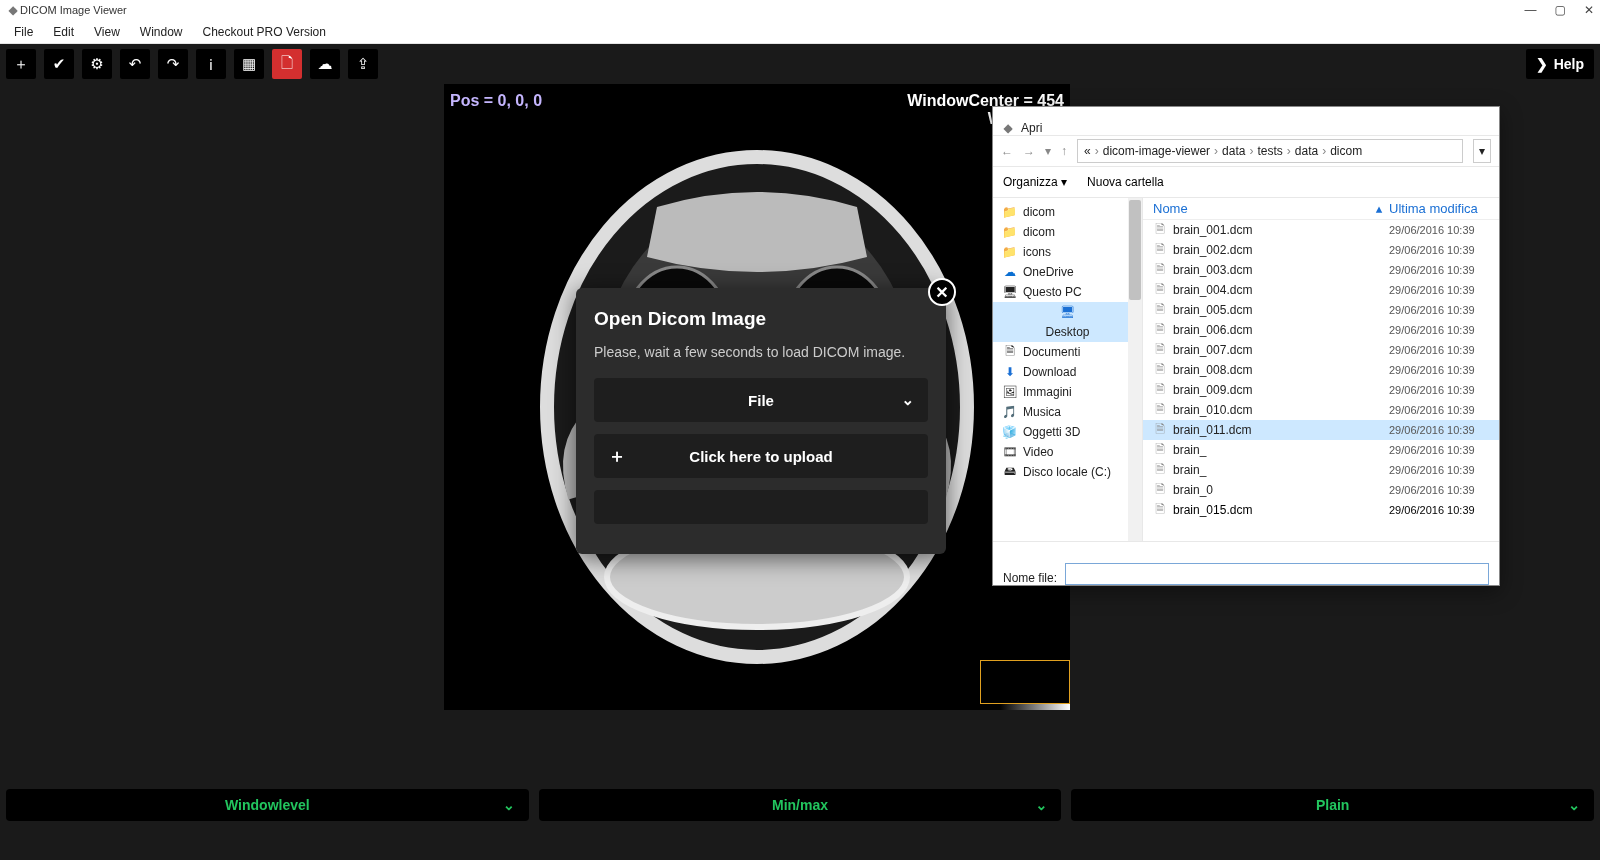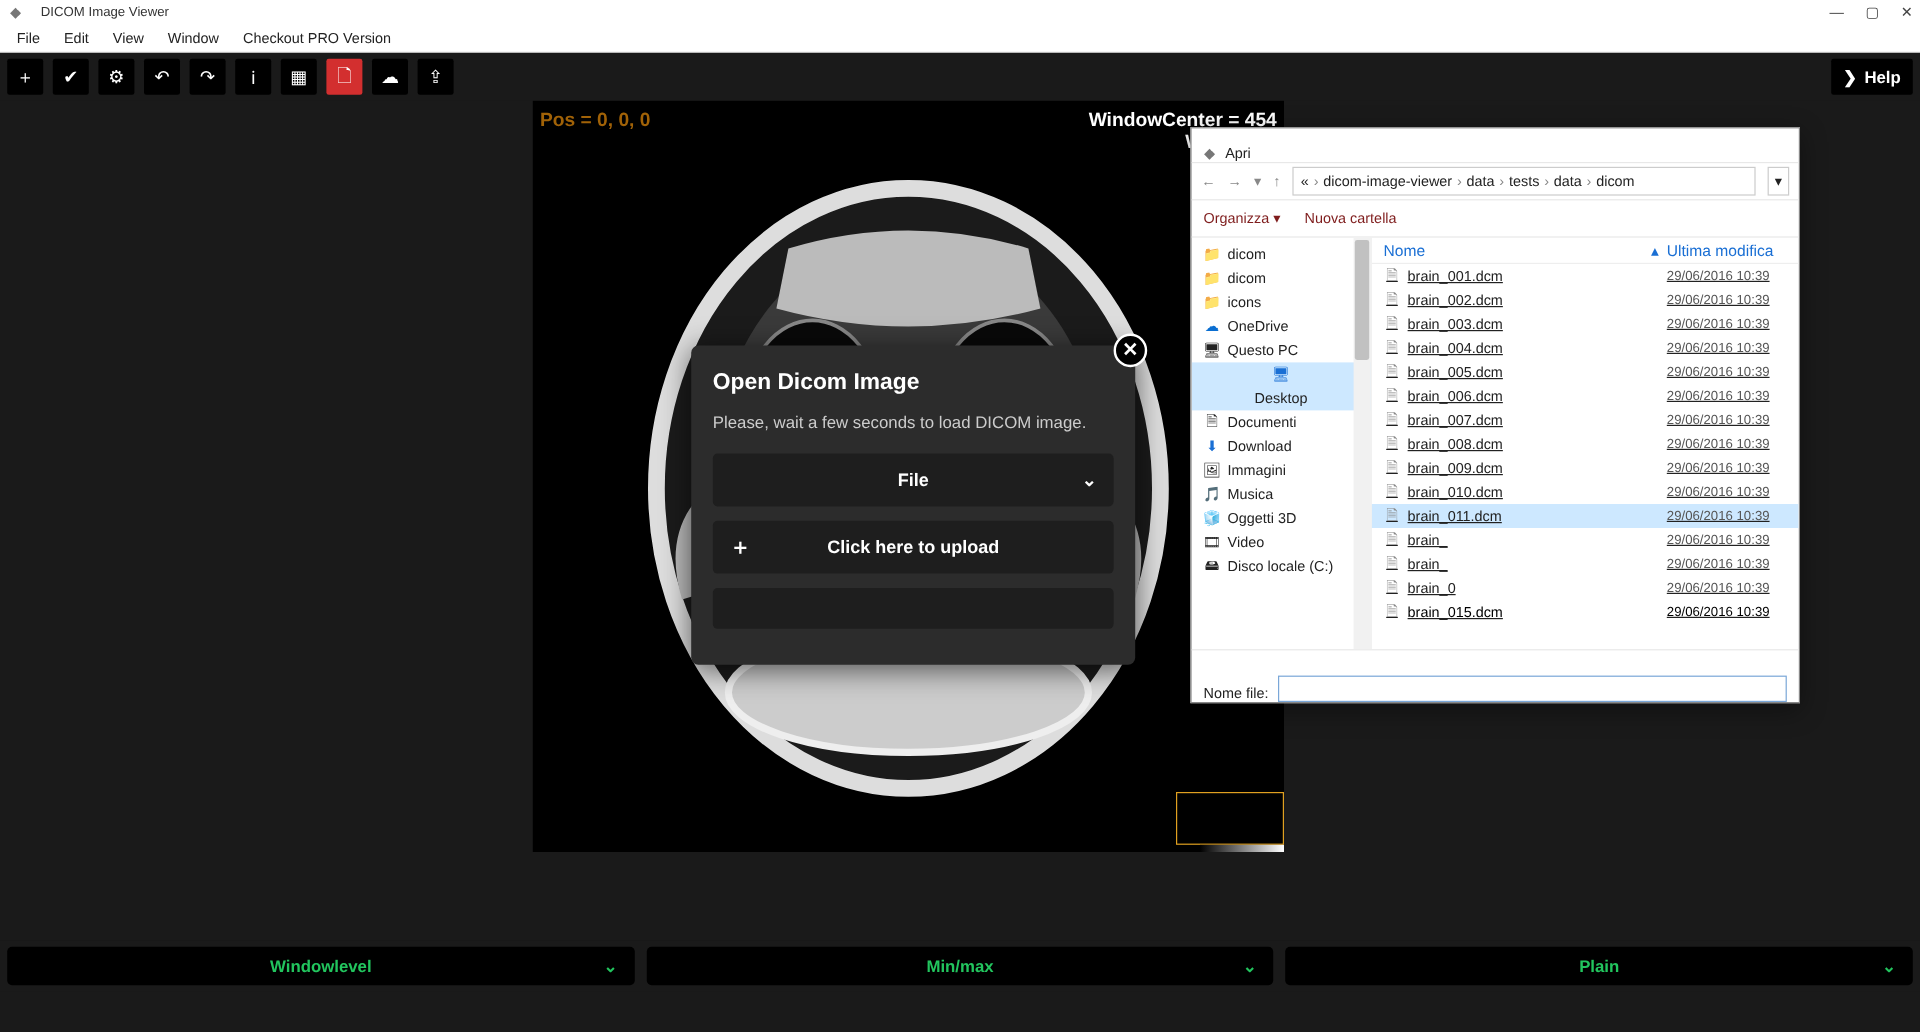--- a/index.html
+++ b/index.html
@@ -1,39 +1,39 @@
 <!DOCTYPE html>
 <html><head>
 <meta charset="utf-8">
 <style>
 * { margin: 0; padding: 0; box-sizing: border-box; font-family: -apple-system, "Segoe UI", Arial, sans-serif; }
 html, body { width: 1600px; height: 860px; overflow: hidden; background: #1a1a1a; }
 
 
 .titlebar { height: 20px; background: #fff; display: flex; align-items: center; padding: 0 6px; font-size: 11px; color: #333; justify-content: space-between; }
-.titlebar .title { display: flex; align-items: center; gap: 14px; }
+.titlebar .title { display: flex; align-items: center; gap: 0; }
 .win-controls { display: flex; gap: 18px; color: #444; font-size: 12px; }
 .win-controls span { cursor: pointer; }
 
 
 .menubar { height: 24px; background: #fff; display: flex; align-items: center; padding: 0 4px; font-size: 12px; color: #222; border-bottom: 1px solid #e5e5e5; }
 .menubar .item { padding: 3px 10px; cursor: pointer; }
 
 
 .toolbar { height: 40px; background: #1a1a1a; display: flex; align-items: center; padding: 0 6px; gap: 8px; }
 .tb-btn { width: 30px; height: 30px; background: #000; color: #fff; display: flex; align-items: center; justify-content: center; font-size: 15px; border-radius: 2px; cursor: pointer; }
 .tb-btn.red { background: #d32f2f; }
 .help-btn { margin-left: auto; height: 30px; background: #000; color: #fff; display: flex; align-items: center; padding: 0 10px; font-size: 14px; font-weight: bold; border-radius: 2px; gap: 6px; cursor: pointer;}
 
 
 .main { position: relative; height: 700px; background: #1a1a1a; }
 .viewer { position: absolute; left: 444px; top: 0; width: 626px; height: 626px; background: #000; }
 .scan-placeholder { position: absolute; inset: 0; display: flex; align-items: center; justify-content: center; }
 .scan-placeholder svg { width: 500px; height: 560px; }
-.overlay-pos { position: absolute; top: 8px; left: 6px; color: #a16207; font-size: 16px; font-weight: bold; }
+.overlay-pos { position: absolute; top: 8px; left: 6px; color: #c4b5fd; font-size: 16px; font-weight: bold; }
 .overlay-wc  { position: absolute; top: 8px; right: 6px; color: #fff; font-size: 16px; font-weight: bold; text-align: right; }
 .lut-preview { position: absolute; right: 0; bottom: 6px; width: 90px; height: 44px; border: 1px solid #e0a020; background: #000; }
 .gradient-bar { position: absolute; right: 0; bottom: 0; width: 70px; height: 6px; background: linear-gradient(to right, #000, #fff); }
 
 
 .modal { position: absolute; left: 576px; top: 204px; width: 370px; background: #2c2c2c; border-radius: 6px; padding: 20px 18px 30px 18px; box-shadow: 0 4px 24px rgba(0,0,0,.6); }
 .modal .close { position: absolute; top: -10px; right: -10px; width: 28px; height: 28px; background: #000; border: 2px solid #fff; border-radius: 50%; color: #fff; display: flex; align-items: center; justify-content: center; font-weight: bold; cursor: pointer; }
 .modal h2 { color: #fff; font-size: 19px; font-weight: bold; margin-bottom: 14px; }
 .modal p { color: #ccc; font-size: 14px; margin-bottom: 18px; }
 .modal .field { background: #1e1e1e; color: #fff; height: 44px; border-radius: 4px; display: flex; align-items: center; justify-content: center; margin-bottom: 12px; font-size: 15px; font-weight: bold; position: relative; cursor: pointer; }
@@ -48,34 +48,34 @@
 .bb-select .chev { position: absolute; right: 14px; }
 
 
 .file-dialog { position: absolute; left: 992px; top: 22px; width: 508px; height: 480px; background: #fff; border: 1px solid #888; box-shadow: 0 6px 20px rgba(0,0,0,.4); font-size: 12px; color: #222; display: flex; flex-direction: column; }
 .fd-title { height: 28px; display: flex; align-items: flex-end; padding: 0 8px; gap: 6px; font-size: 12px; }
 .fd-addr { height: 32px; display: flex; align-items: center; padding: 0 8px; gap: 10px; border-top: 1px solid #e8e8e8; border-bottom: 1px solid #e8e8e8; }
 .fd-addr .nav { color: #888; cursor: pointer; }
 .fd-addr .crumbs { flex: 1; display: flex; align-items: center; gap: 4px; border: 1px solid #ccc; height: 24px; padding: 0 6px; background: #fff; overflow: hidden; white-space: nowrap;}
 .fd-addr .crumbs .sep { color: #888; }
 .fd-addr .dd { border: 1px solid #ccc; height: 24px; width: 18px; display: flex; align-items: center; justify-content: center; }
-.fd-toolbar { height: 30px; display: flex; align-items: center; padding: 0 10px; gap: 20px; color: #7f1d1d; }
+.fd-toolbar { height: 30px; display: flex; align-items: center; padding: 0 10px; gap: 20px; color: #000000; }
 .fd-toolbar span { cursor: pointer; }
 .fd-body { flex: 1; display: flex; border-top: 1px solid #e8e8e8; overflow: hidden; }
 .fd-sidebar { width: 150px; border-right: 1px solid #e8e8e8; overflow-y: auto; padding: 4px 0; position: relative;}
 .fd-sidebar .item { display: flex; align-items: center; gap: 6px; padding: 3px 10px; cursor: pointer; white-space: nowrap;}
 .fd-sidebar .item.sel { background: #cde8ff; flex-direction: column; }
 .fd-sidebar .sb-scrolltrack { position: absolute; right: 0; top: 0; bottom: 0; width: 14px; background: #f1f1f1;}
 .fd-sidebar .sb-thumb { position: absolute; right:1px; top: 2px; width:12px; height: 100px; background:#c1c1c1; border-radius:2px;}
 .fd-list { flex: 1; position: relative; overflow: hidden; }
 .fd-headers { display: flex; height: 22px; align-items: center; color: #1a6fd4; font-size: 13px; border-bottom: 1px solid #eee; }
 .fd-headers .col-name { flex: 1; padding-left: 10px; }
 .fd-headers .col-date { width: 110px; }
 .fd-rows { overflow-y: hidden; }
-.fd-row { display: flex; align-items: center; height: 20px; padding-left: 10px; cursor: pointer; text-decoration: underline; }
+.fd-row { display: flex; align-items: center; height: 20px; padding-left: 10px; cursor: pointer; }
 .fd-row.sel { background: #cde8ff; }
 .fd-row .nm { flex: 1; display: flex; align-items: center; gap: 6px; }
 .fd-row .dt { width: 110px; color: #555; font-size: 11px; }
 .fd-row.cut .nm, .fd-row.cut .dt { color: #000000; }
 .fd-tooltip { position: absolute; top: 246px; left: 50px; background: #fffffe; border: 1px solid #999; padding: 4px 8px; font-size: 11px; line-height: 1.4; box-shadow: 1px 1px 3px rgba(0,0,0,.2); white-space: pre-line; }
 .fd-footer { height: 44px; display: flex; align-items: flex-end; padding: 0 10px; gap: 8px; border-top: 1px solid #e8e8e8; }
 .fd-footer label { font-size: 12px; }
 .fd-footer input { flex: 1; height: 22px; border: 1px solid #7aa7d8; padding: 0 4px; font-size: 12px; }
 
 

